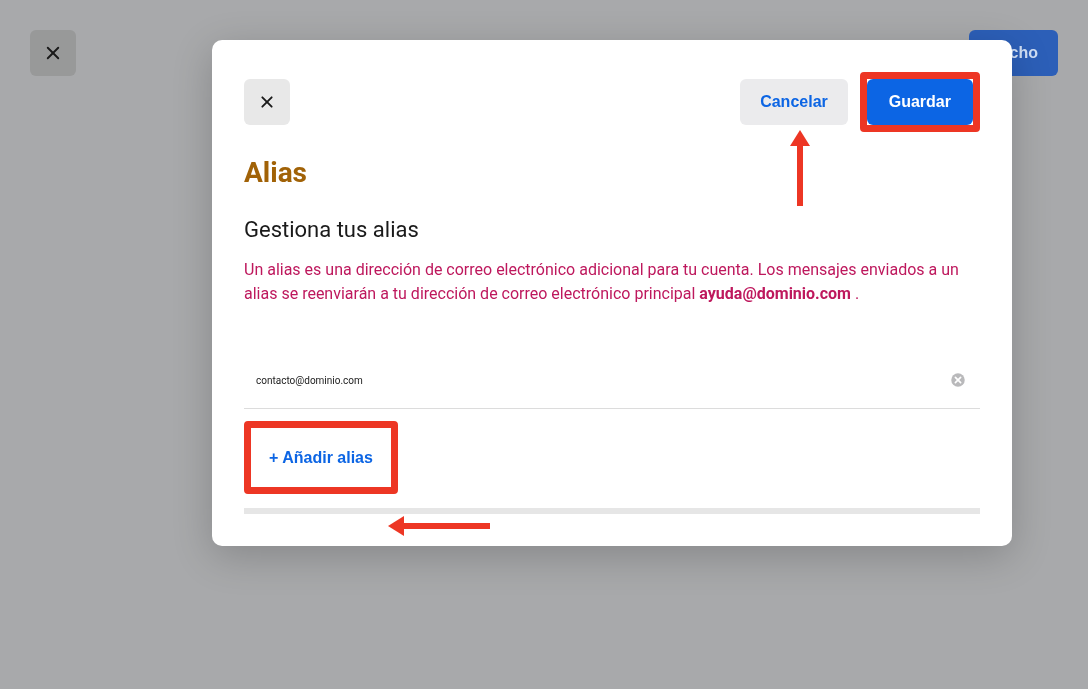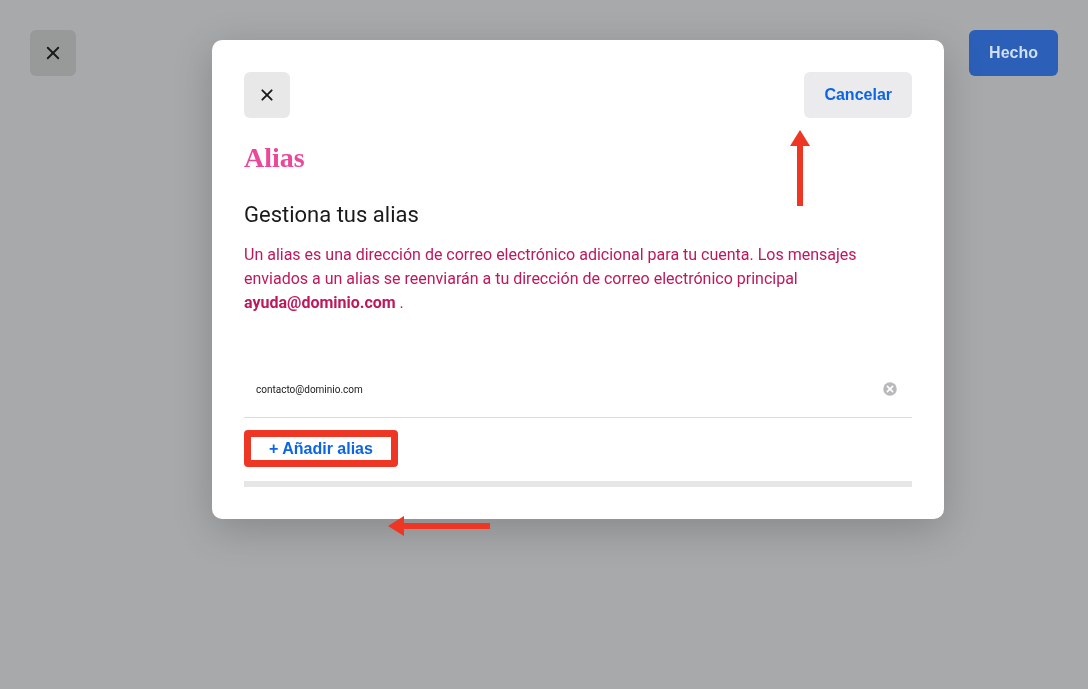--- a/index.html
+++ b/index.html
@@ -44,21 +44,21 @@
       padding: 14px 20px;
       font-size: 16px;
       font-weight: 600;
       cursor: pointer;
       text-align: center;
     }
     .modal {
       position: absolute;
       top: 40px;
       left: 212px;
-      width: 732px;
+      width: 800px;
       background: #ffffff;
       border-radius: 10px;
       padding: 32px;
       box-shadow: 0 10px 40px rgba(0,0,0,0.2);
     }
     .modal-header {
       display: flex;
       align-items: center;
       justify-content: space-between;
       margin-bottom: 24px;
@@ -105,23 +105,22 @@
       border-radius: 6px;
       padding: 14px 22px;
       font-size: 16px;
       font-weight: 600;
       cursor: pointer;
       display: block;
     }
     .modal-title {
       font-size: 28px;
       font-weight: 700;
-      color: #ec4899;
+      color: #a16207;
       margin-bottom: 28px;
-      font-family: Liberation Serif, serif;
     }
     .section-subtitle {
       font-size: 22px;
       font-weight: 400;
       color: #1a1a1a;
       margin-bottom: 16px;
     }
     .section-description {
       font-size: 16px;
       color: #be185d;
@@ -162,21 +161,21 @@
     }
     .add-alias-row {
       margin-top: 12px;
       display: flex;
       align-items: center;
     }
     .add-alias-wrapper {
       border: 7px solid #ed3624;
       border-radius: 4px;
       display: inline-block;
-      padding: 2px 18px;
+      padding: 20px 18px;
     }
     .add-alias-btn {
       color: #0c65e4;
       background: none;
       border: none;
       font-size: 16px;
       font-weight: 700;
       cursor: pointer;
     }
     .bottom-bar {
@@ -254,20 +253,23 @@
 <div class="modal">
   <div class="modal-header">
     <button class="modal-close-btn">
       <svg viewBox="0 0 24 24" fill="none" stroke="#1a1a1a" stroke-width="2.8" stroke-linecap="round">
         <line x1="5" y1="5" x2="19" y2="19"></line>
         <line x1="19" y1="5" x2="5" y2="19"></line>
       </svg>
     </button>
     <div class="header-buttons">
       <button class="cancel-btn">Cancelar</button>
+      <span class="save-btn-wrapper">
+        <button class="save-btn">Guardar</button>
+      </span>
     </div>
   </div>
 
   <h1 class="modal-title">Alias</h1>
 
   <h2 class="section-subtitle">Gestiona tus alias</h2>
 
   <p class="section-description">
     <span>Un alias es una dirección de correo electrónico adicional para tu cuenta. Los mensajes enviados a un alias se reenviarán a tu dirección de correo electrónico principal </span><strong>ayuda@dominio.com</strong><span> .</span>
   </p>

